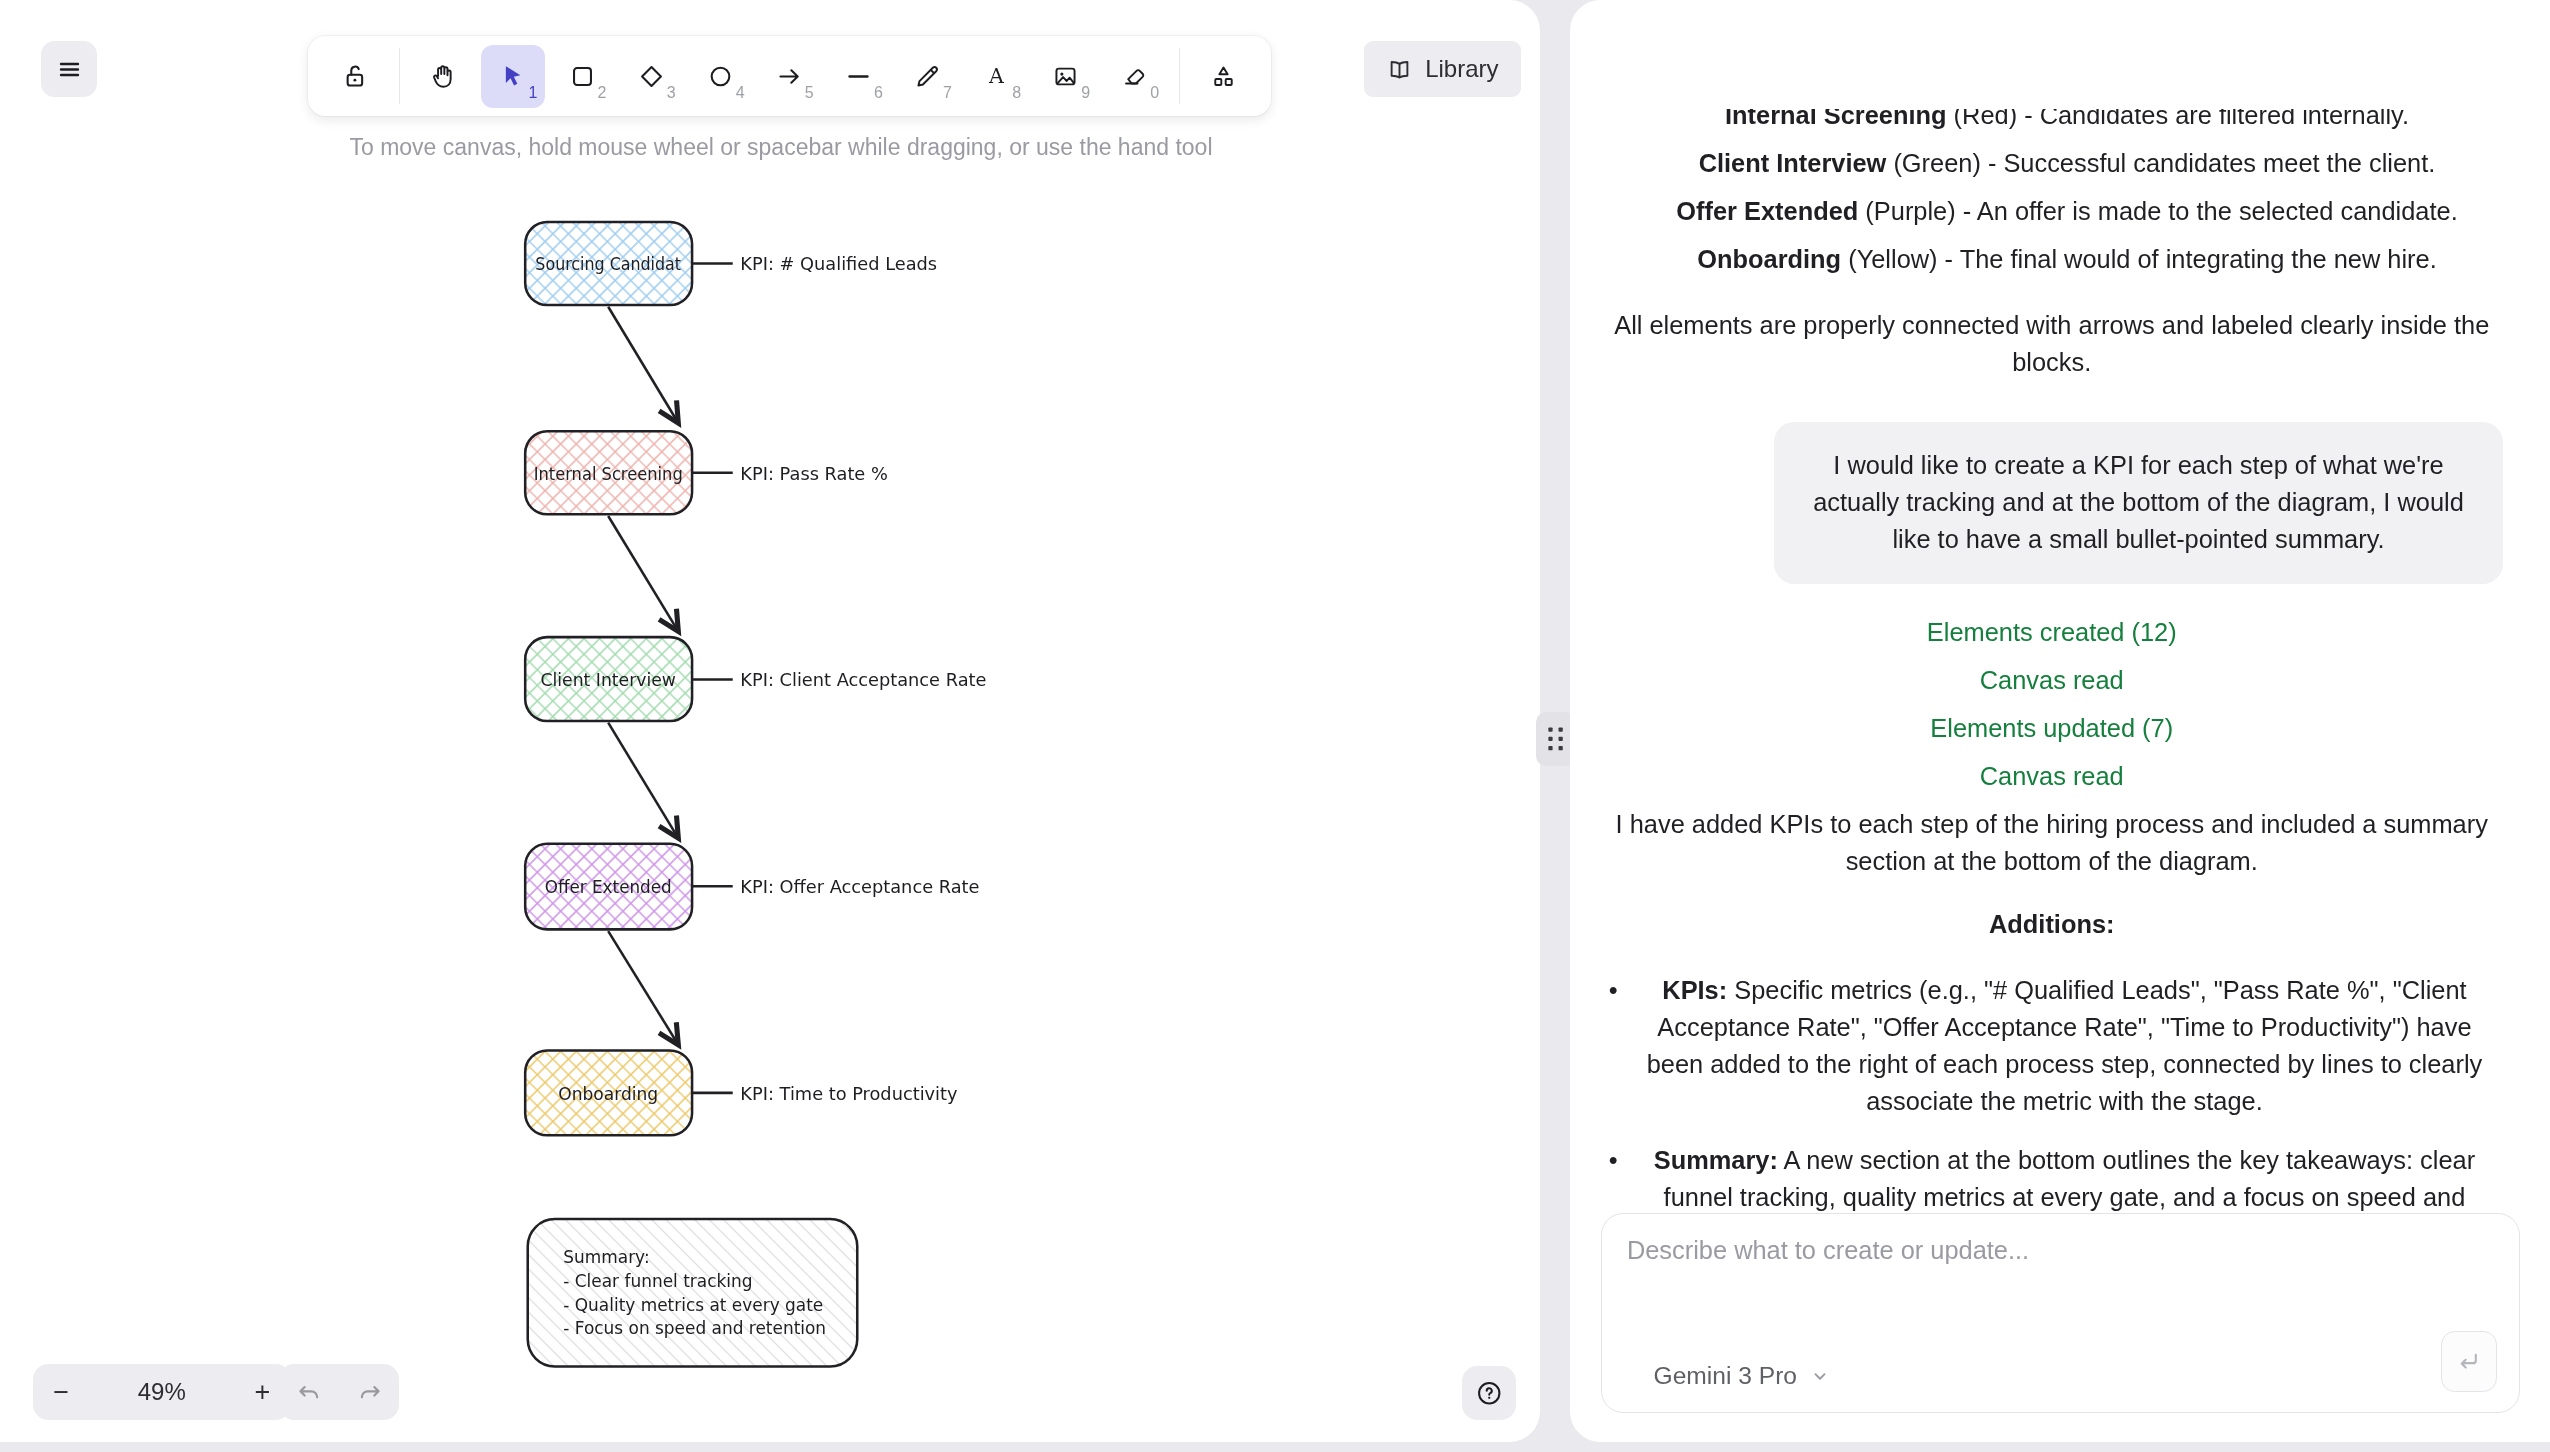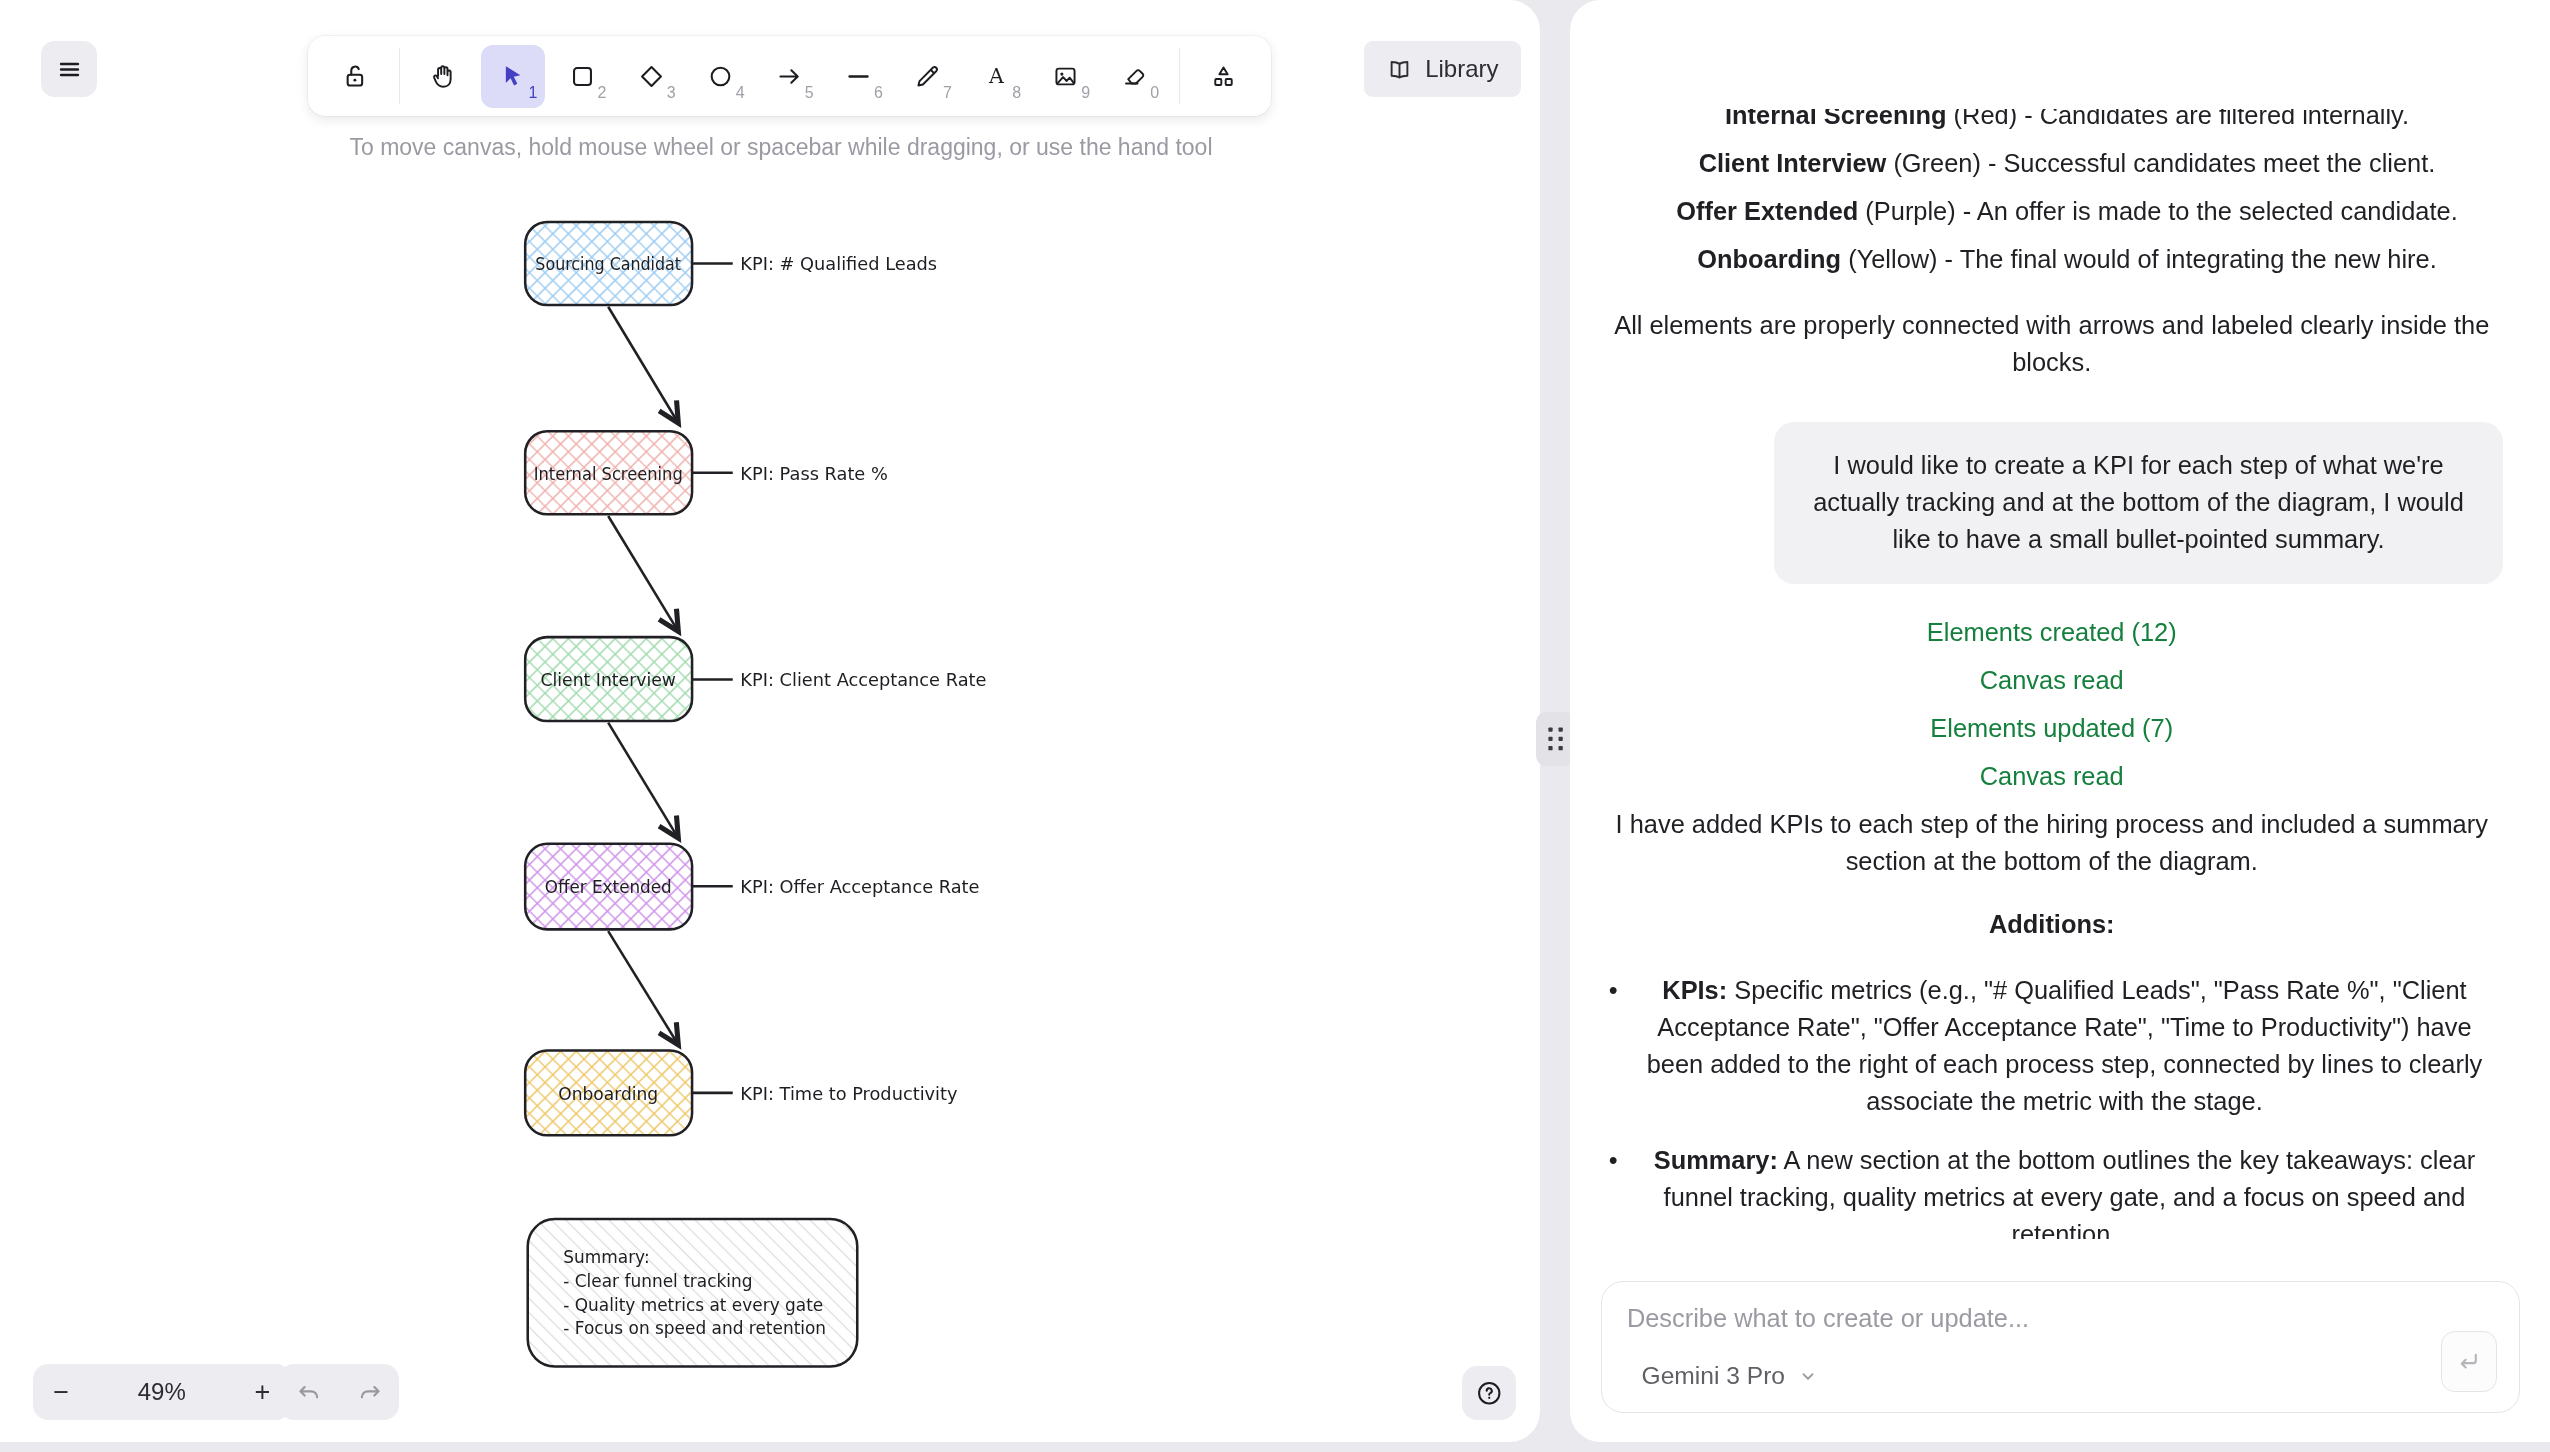--- a/index.html
+++ b/index.html
@@ -39,23 +39,23 @@
   .bubble{margin-top:41px;margin-left:auto;width:668px;background:#f1f1f3;border-radius:20.3px;padding:25.4px 30.5px;}
   .status-block{margin-top:30.5px;color:#15803d;}
   .status-line{margin-bottom:11px;}
   .assistant-para{margin-top:4px;}
   .additions-heading{margin-top:25.4px;font-weight:bold;}
   .bullet-item{display:flex;margin-top:29px;}
   .bullet-item.second{margin-top:22px;}
   .bullet-marker{width:25.4px;flex:0 0 25.4px;color:#1f1f24;}
   b{font-weight:bold;}
 
-  .input-card{position:absolute;left:30.5px;right:30.5px;bottom:29px;height:132px;border:0.8px solid #e4e4e8;border-radius:22px;background:#fff;box-sizing:border-box;}
+  .input-card{position:absolute;left:30.5px;right:30.5px;bottom:29px;height:200px;border:0.8px solid #e4e4e8;border-radius:22px;background:#fff;box-sizing:border-box;}
   .input-placeholder{position:absolute;left:25.4px;top:22px;color:#9a9aa2;font-size:25.4px;}
-  .model-selector{position:absolute;left:40px;bottom:22px;display:flex;align-items:center;gap:12px;color:#5f5f66;font-size:24.6px;cursor:pointer;}
+  .model-selector{position:absolute;left:52px;bottom:22px;display:flex;align-items:center;gap:12px;color:#5f5f66;font-size:24.6px;cursor:pointer;}
   .send-btn{position:absolute;right:22px;bottom:20.3px;width:54px;height:59px;border:0.8px solid #e4e4e8;border-radius:13.6px;background:#fcfcfd;display:flex;align-items:center;justify-content:center;cursor:pointer;}
 
   svg{display:block;}
 </style>
 </head>
 <body>
 
 <div class="app">
 
   <div class="canvas-card">

